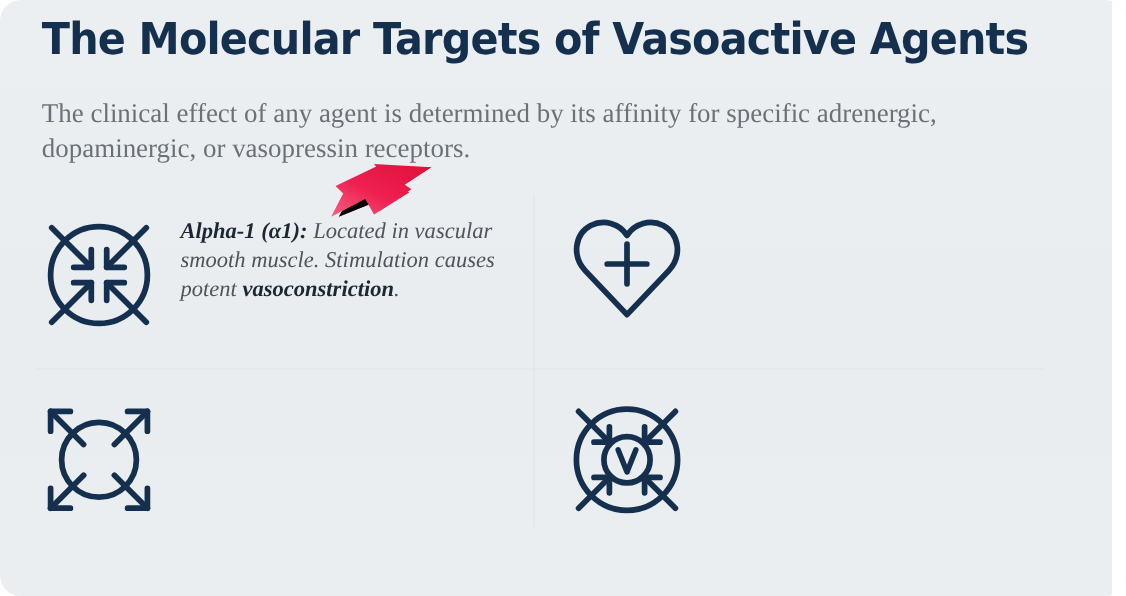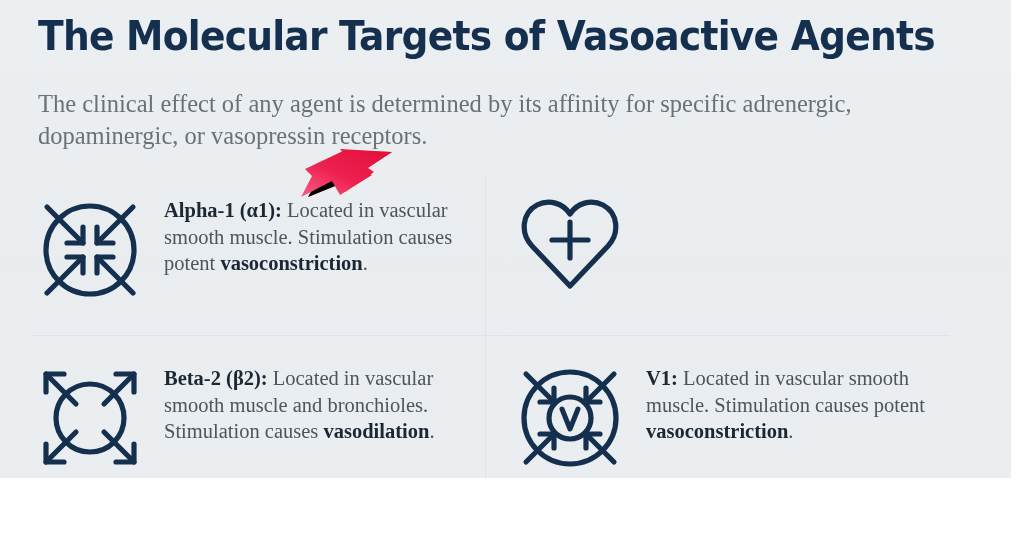--- a/index.html
+++ b/index.html
@@ -9,23 +9,24 @@
   body {
     width: 1024px;
     height: 542px;
     overflow: hidden;
     background: #ffffff;
     font-family: "Liberation Sans", sans-serif;
   }
   #slide {
     position: relative;
     width: 1024px;
-    height: 478px;
+    height: 542px;
     background: linear-gradient(180deg, #eceff2 0%, #e9edf0 55%, #eaeef1 100%);
     overflow: hidden;
+    border-radius: 19px;
   }
   
   #right-edge {
     position: absolute;
     top: 0;
     right: 0;
     width: 13px;
     height: 542px;
     background: #ffffff;
   }
@@ -100,20 +101,21 @@
   .quad-icon svg {
     display: block;
   }
   .quad-text {
     flex: 1 1 auto;
     font-family: "Liberation Serif", serif;
     font-size: 20.5px;
     line-height: 26.5px;
     color: #4d545b;
     padding-top: 5px;
+    font-style: italic;
   }
   .quad-text b {
     font-weight: 700;
     color: #1b2733;
   }
 
   #quad-a1  { left: 32px;  top: 14px; }
   #quad-b1  { left: 512px; top: 8px;  }
   #quad-b2  { left: 32px;  top: 182px; }
   #quad-v1  { left: 512px; top: 182px; }
@@ -229,23 +231,20 @@
           <line x1="70" y1="42" x2="100" y2="12"></line>
           <polyline points="82,12 100,12 100,30"></polyline>
 
           <line x1="42" y1="70" x2="12" y2="100"></line>
           <polyline points="12,82 12,100 30,100"></polyline>
 
           <line x1="70" y1="70" x2="100" y2="100"></line>
           <polyline points="100,82 100,100 82,100"></polyline>
         </svg>
       </div>
-      <div class="quad-text">
-        <b>Beta-2 (β2):</b><span><span> Located in vascular smooth muscle and bronchioles. Stimulation causes </span><b>vasodilation</b><span>.</span></span>
-      </div>
     </div>
 
     <div class="quad" id="quad-v1">
       <div class="quad-icon">
         <svg width="112" height="112" viewBox="0 0 112 112" fill="none" stroke="#15304f" stroke-width="5.2" stroke-linecap="round" stroke-linejoin="round">
           <circle cx="56" cy="56" r="46"></circle>
           <circle cx="56" cy="56" r="21"></circle>
 
           <polyline points="48,47 56,67 64,47" stroke-width="5"></polyline>
 
@@ -254,46 +253,34 @@
 
           <line x1="100" y1="12" x2="72" y2="40"></line>
           <polyline points="72,26 72,40 86,40"></polyline>
 
           <line x1="12" y1="100" x2="40" y2="72"></line>
           <polyline points="26,72 40,72 40,86"></polyline>
 
           <line x1="100" y1="100" x2="72" y2="72"></line>
           <polyline points="86,72 72,72 72,86"></polyline>
         </svg>
-      </div>
-      <div class="quad-text">
-        <b>V1:</b><span><span> Located in vascular smooth muscle. Stimulation causes potent </span><b>vasoconstriction</b><span>.</span></span>
       </div>
     </div>
 
   </div>
 
   <div id="annotation-arrow">
     <svg width="100" height="56" viewBox="0 0 100 56">
       <defs>
         <linearGradient id="arrowGrad" x1="1" y1="0" x2="0" y2="1">
           <stop offset="0%" stop-color="#e1103a"></stop>
           <stop offset="55%" stop-color="#ee2050"></stop>
           <stop offset="100%" stop-color="#f85f86"></stop>
         </linearGradient>
       </defs>
       <path d="M96 4 L72 20 L78 24 L49 44 L44 36 L12 49 L21 33 L16 25 L48 6 L44 1 Z" fill="url(#arrowGrad)"></path>
       <path d="M12 49 L21 33 L16 25 L44 36 Z" fill="#f0traversal"></path>
       <path d="M96 4 L68 22 L76 27 L44 47 L36 33 L5 49 L16 28 L9 21 L47 3 Z" fill="url(#arrowGrad)"></path>
     </svg>
   </div>
 
-  <div id="emnote-logo">
-    <div id="emnote-wordmark">
-      <span class="logo-em">
-        <span>EM</span>
-        <span class="logo-dot"></span>
-      </span>
-        <span class="logo-note">Note</span>
-    </div>
-  </div>
 
 </div>
 
 </body></html>

